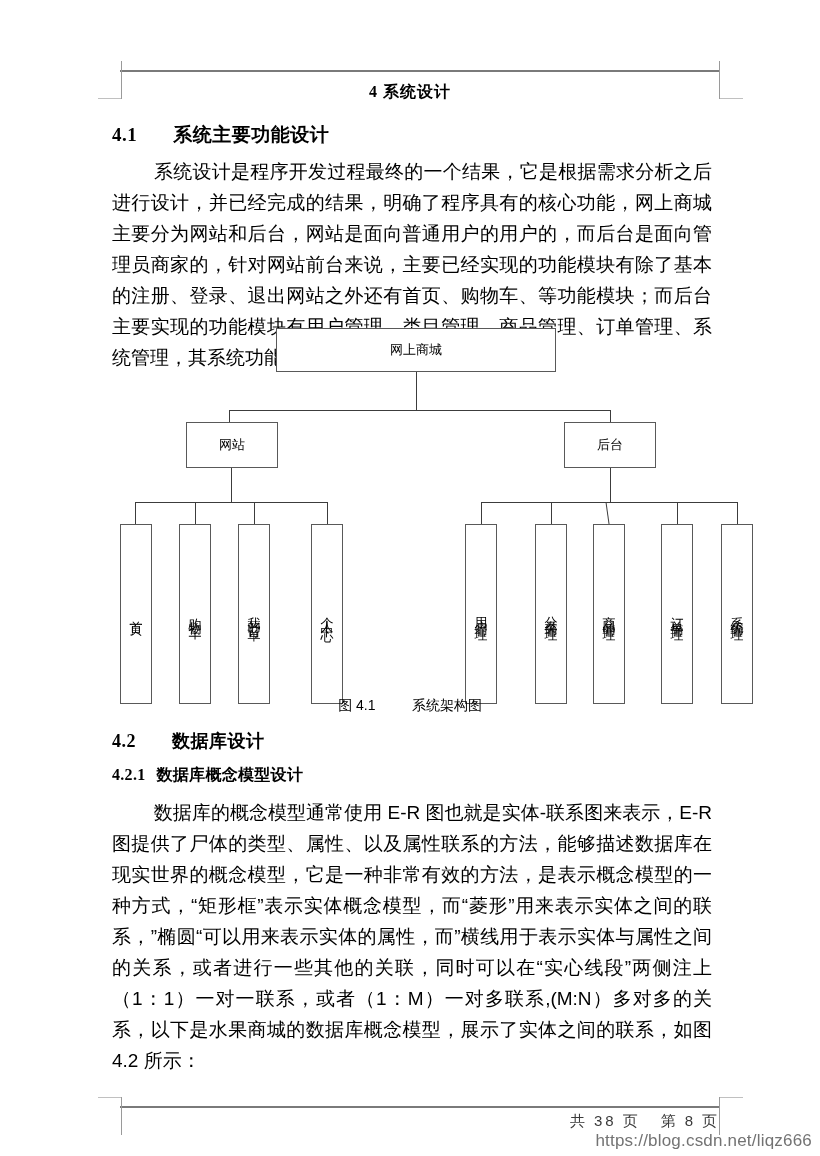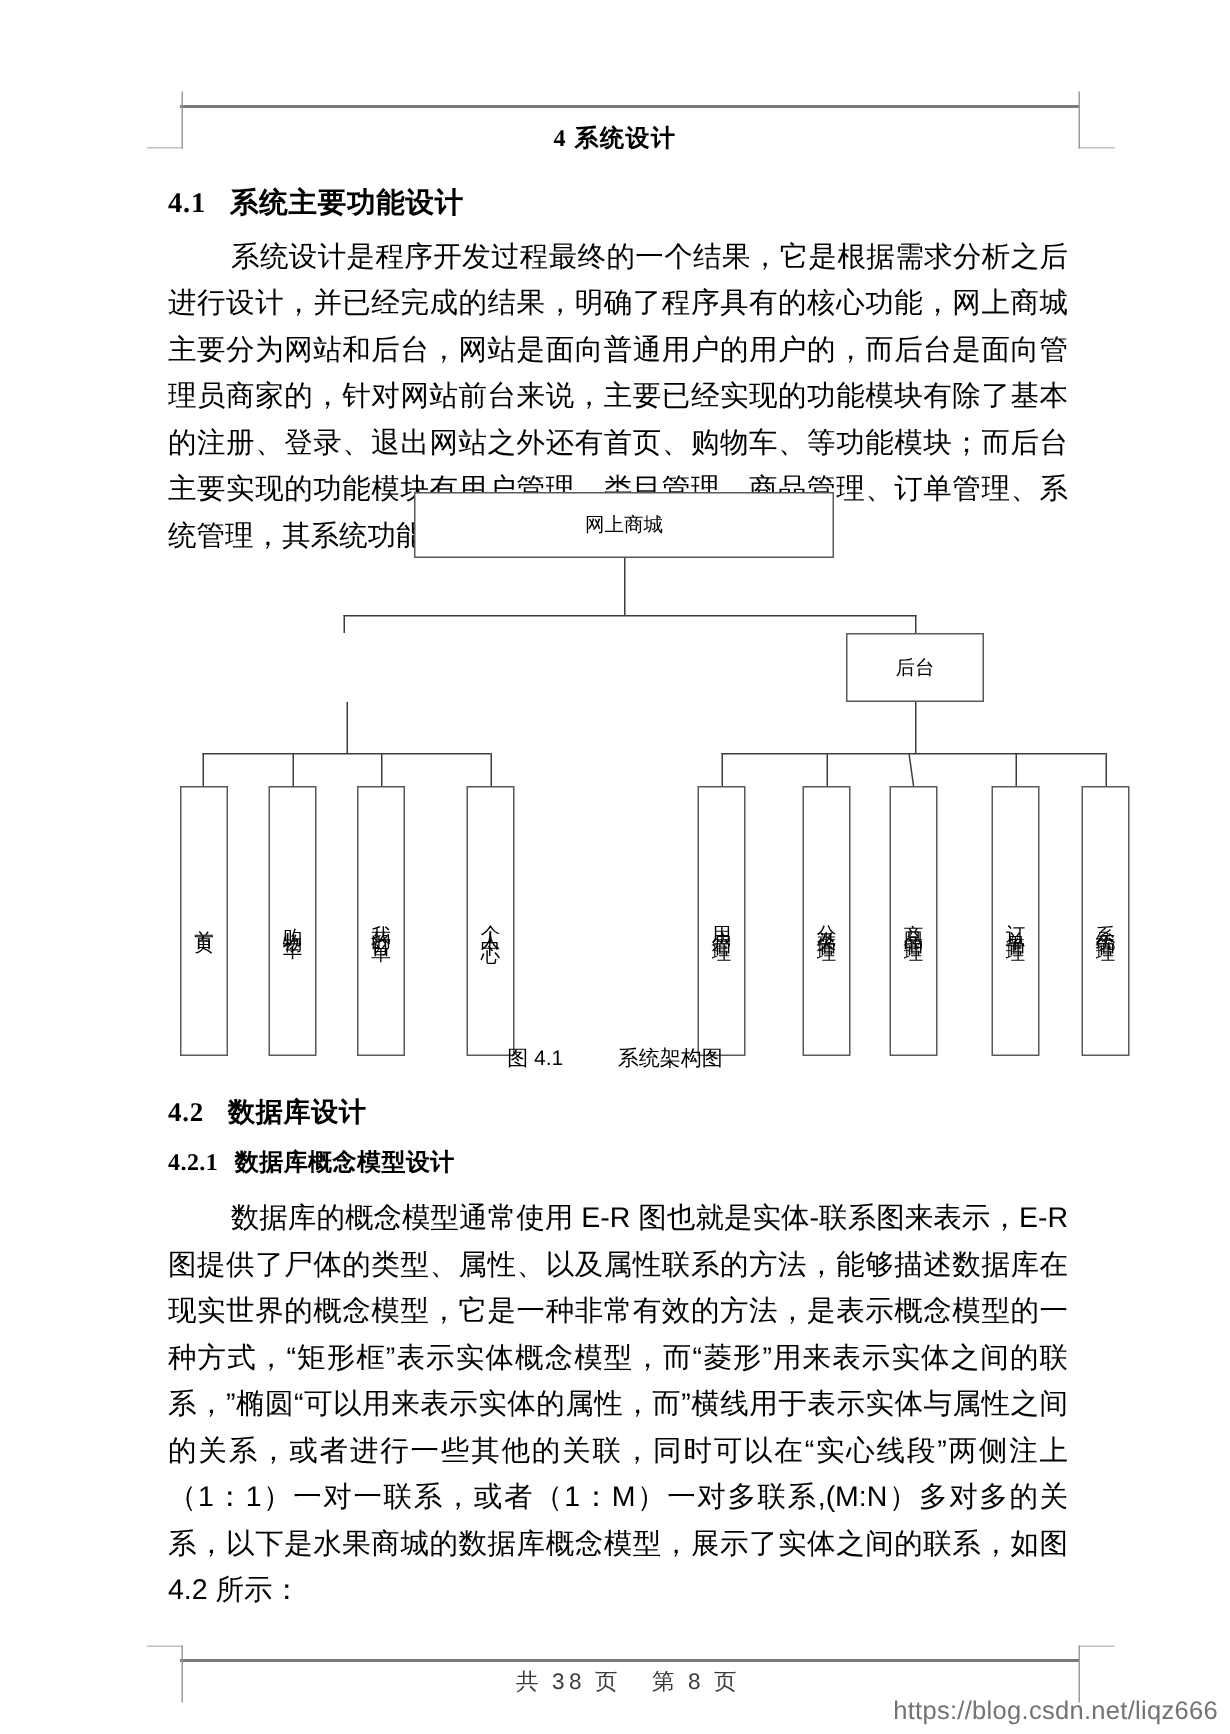--- a/index.html
+++ b/index.html
@@ -41,21 +41,21 @@
     letter-spacing: 1px;
     font-family: "Liberation Serif", "DejaVu Serif", serif;
   }
   .h2 {
     position: absolute;
     left: 112px;
     font-size: 19px;
     font-weight: bold;
     letter-spacing: 0.5px;
   }
-  .h2 .num { margin-right: 16px; }
+  .h2 .num { margin-right: 36px; }
   .h3 {
     position: absolute;
     left: 112px;
     font-size: 16px;
     font-weight: bold;
     letter-spacing: 0.3px;
   }
   .h3 .num { margin-right: 11px; }
 
   #h-41 { top: 122px; }
@@ -121,21 +121,21 @@
     font-family: "Liberation Sans", "DejaVu Sans", sans-serif;
   }
   .fig-caption .gap { display: inline-block; width: 2.6em; }
 
   
   #footer {
     position: absolute;
     top: 1112px;
     left: 112px;
     width: 608px;
-    text-align: center;
+    text-align: right;
     font-size: 15px;
     color: #3a3a3a;
     font-family: "Liberation Sans", "DejaVu Sans", sans-serif;
     letter-spacing: 3px;
   }
   #footer span { margin-left: 6px; }
 
   #watermark {
     position: absolute;
     top: 1131px;
@@ -175,20 +175,23 @@
     <span>网上商城</span>
   </div>
 
   <div class="edge edge-v" style="left:416px; top:47px; height:38px;"></div>
 
   <div class="edge edge-h" style="left:229px; top:85px; width:382px;"></div>
 
   <div class="edge edge-v" style="left:229px; top:85px; height:12px;"></div>
   <div class="edge edge-v" style="left:610px; top:85px; height:12px;"></div>
 
+  <div class="node" style="left:186px; top:97px; width:92px; height:46px;">
+    <span>网站</span>
+  </div>
   <div class="node" style="left:564px; top:97px; width:92px; height:46px;">
     <span>后台</span>
   </div>
 
   <div class="edge edge-v" style="left:231px; top:143px; height:34px;"></div>
   <div class="edge edge-h" style="left:135px; top:177px; width:192px;"></div>
   <div class="edge edge-v" style="left:135px; top:177px; height:22px;"></div>
   <div class="edge edge-v" style="left:195px; top:177px; height:22px;"></div>
   <div class="edge edge-v" style="left:254px; top:177px; height:22px;"></div>
   <div class="edge edge-v" style="left:327px; top:177px; height:22px;"></div>

